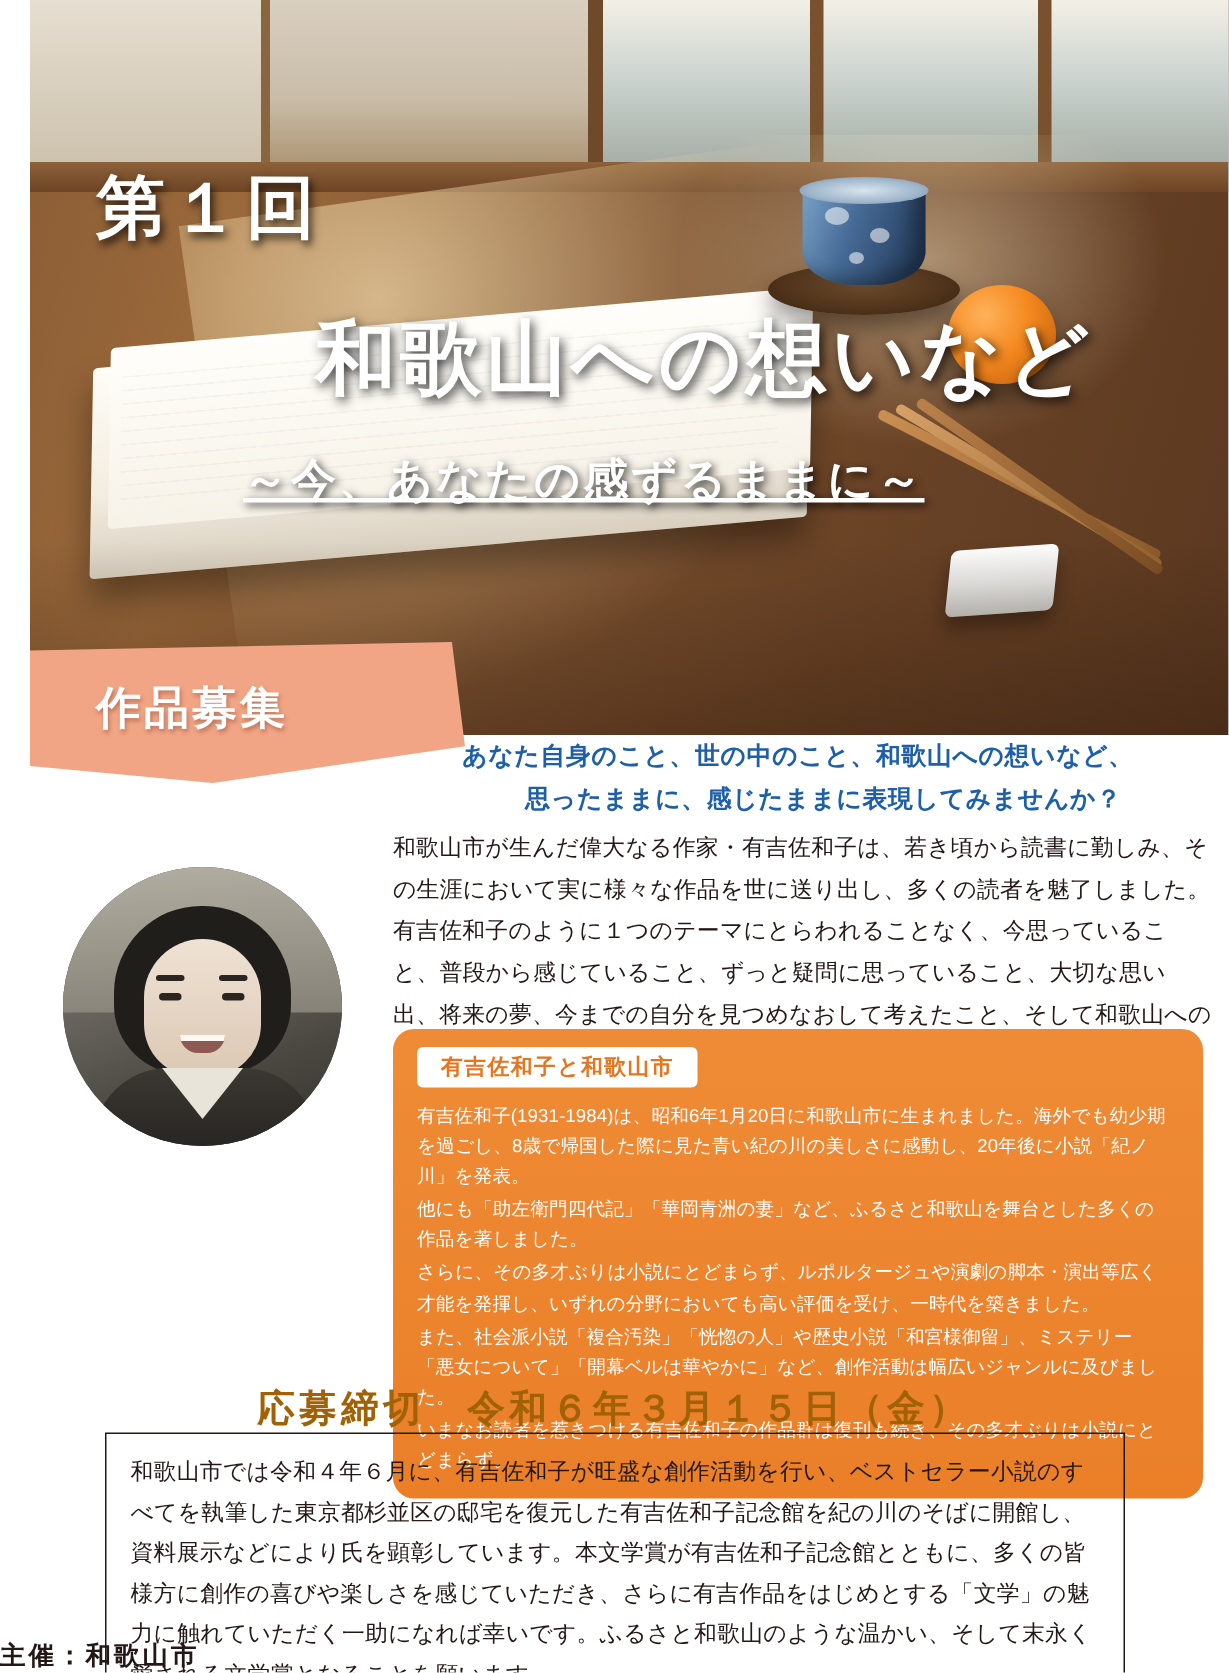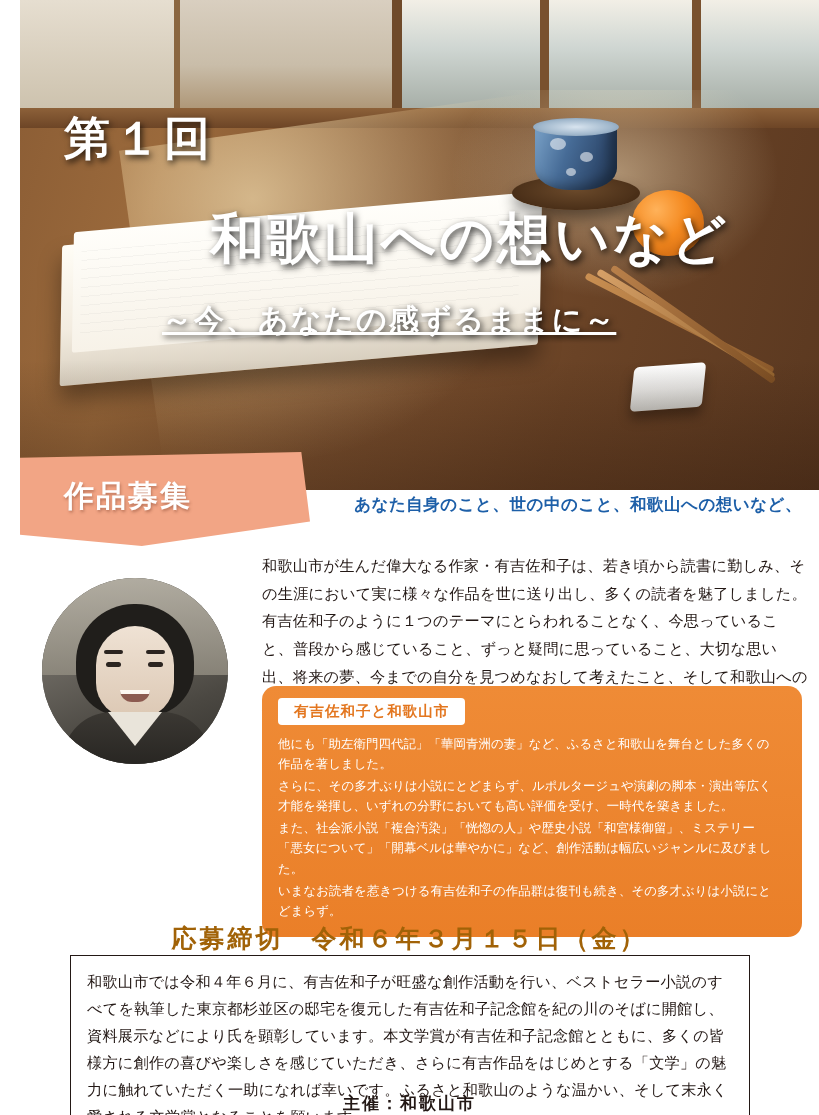--- a/index.html
+++ b/index.html
@@ -187,21 +187,21 @@
     color: #ffffff;
     letter-spacing: 2px;
     text-shadow: 2px 2px 6px rgba(0,0,0,0.8);
     font-family: "Liberation Serif", serif;
     text-decoration: underline;
   }
 
   
   .ribbon {
     position: absolute;
-    left: 20px; top: 452px;
+    left: 20px; top: 428px;
     width: 290px; height: 94px;
   }
   .ribbon .shape {
     position: absolute;
     left: 0; top: 0; width: 290px; height: 94px;
     background: #f2a585;
     clip-path: polygon(0% 6%, 97% 0%, 100% 74%, 42% 100%, 0% 88%);
   }
   .ribbon .label {
     position: absolute;
@@ -217,21 +217,21 @@
   
   .lead {
     position: absolute;
     left: 262px; top: 490px;
     width: 540px;
     color: #1d5fa8;
     font-weight: bold;
     font-size: 16.5px;
     line-height: 1.75;
     letter-spacing: 0.5px;
-    text-align: right;
+    text-align: center;
   }
   .lead .l2 { padding-left: 34px; }
 
   
   .portrait {
     position: absolute;
     left: 42px; top: 578px;
     width: 186px; height: 186px;
     border-radius: 50%;
     overflow: hidden;
@@ -351,21 +351,20 @@
     font-size: 15.2px;
     line-height: 1.78;
     letter-spacing: 0.2px;
   }
   .bottom-box p { margin: 0; }
 
   .organizer {
     position: absolute;
     left: 0; top: 1092px;
     width: 819px;
-    text-align: center;
     font-size: 17px;
     font-weight: bold;
     letter-spacing: 2px;
   }
 </style>
 </head>
 <body>
 
 <div class="hero">
   <div class="desk"></div>
@@ -403,40 +402,42 @@
   <div class="title-sub">～今、あなたの感ずるままに～</div>
 </div>
 
 <div class="ribbon">
   <div class="shape"></div>
   <div class="label">作品募集</div>
 </div>
 
 <div class="lead">
   <div class="l1">あなた自身のこと、世の中のこと、和歌山への想いなど、</div>
+  <div class="l2">思ったままに、感じたままに表現してみませんか？</div>
 </div>
 
 <div class="portrait">
   <div class="bg"></div>
   <div class="wallpanel"></div>
   <div class="hair"></div>
   <div class="face"></div>
   <div class="brow" style="left:62px;top:72px;"></div>
   <div class="brow" style="left:104px;top:72px;"></div>
   <div class="eye" style="left:64px;top:84px;"></div>
   <div class="eye" style="left:106px;top:84px;"></div>
   <div class="mouth"></div>
   <div class="body"></div>
   <div class="collar"></div>
 </div>
 
 <div class="body-copy">和歌山市が生んだ偉大なる作家・有吉佐和子は、若き頃から読書に勤しみ、その生涯において実に様々な作品を世に送り出し、多くの読者を魅了しました。有吉佐和子のように１つのテーマにとらわれることなく、今思っていること、普段から感じていること、ずっと疑問に思っていること、大切な思い出、将来の夢、今までの自分を見つめなおして考えたこと、そして和歌山への想いなど、あなたの言葉で自由に文章にしてみませんか？</div>
 
 <div class="profile-box">
   <div class="head">有吉佐和子と和歌山市</div>
+  <p>有吉佐和子(1931-1984)は、昭和6年1月20日に和歌山市に生まれました。海外でも幼少期を過ごし、8歳で帰国した際に見た青い紀の川の美しさに感動し、20年後に小説「紀ノ川」を発表。</p>
   <p>他にも「助左衛門四代記」「華岡青洲の妻」など、ふるさと和歌山を舞台とした多くの作品を著しました。</p>
   <p>さらに、その多才ぶりは小説にとどまらず、ルポルタージュや演劇の脚本・演出等広く才能を発揮し、いずれの分野においても高い評価を受け、一時代を築きました。</p>
   <p>また、社会派小説「複合汚染」「恍惚の人」や歴史小説「和宮様御留」、ミステリー「悪女について」「開幕ベルは華やかに」など、創作活動は幅広いジャンルに及びました。</p>
   <p>いまなお読者を惹きつける有吉佐和子の作品群は復刊も続き、その多才ぶりは小説にとどまらず。</p>
 </div>
 
 <div class="deadline">応募締切　令和６年３月１５日（金）</div>
 
 <div class="bottom-box">
   <p>和歌山市では令和４年６月に、有吉佐和子が旺盛な創作活動を行い、ベストセラー小説のすべてを執筆した東京都杉並区の邸宅を復元した有吉佐和子記念館を紀の川のそばに開館し、資料展示などにより氏を顕彰しています。本文学賞が有吉佐和子記念館とともに、多くの皆様方に創作の喜びや楽しさを感じていただき、さらに有吉作品をはじめとする「文学」の魅力に触れていただく一助になれば幸いです。ふるさと和歌山のような温かい、そして末永く愛される文学賞となることを願います。</p>

